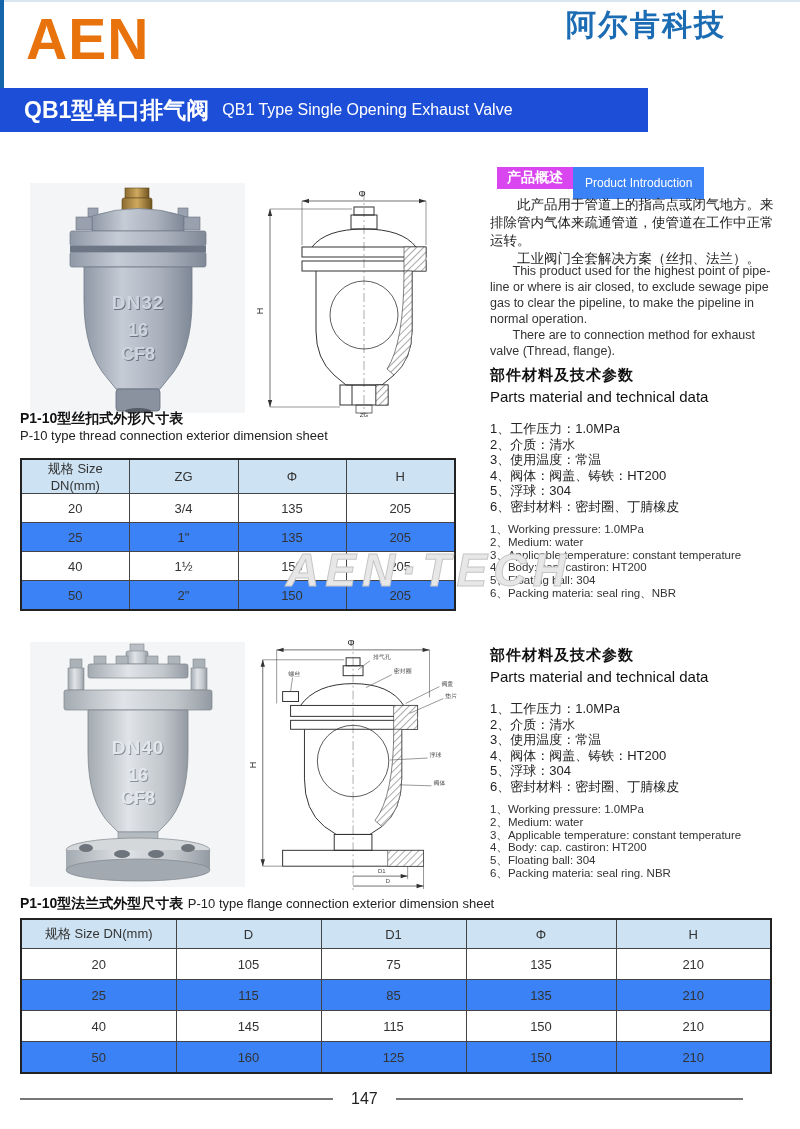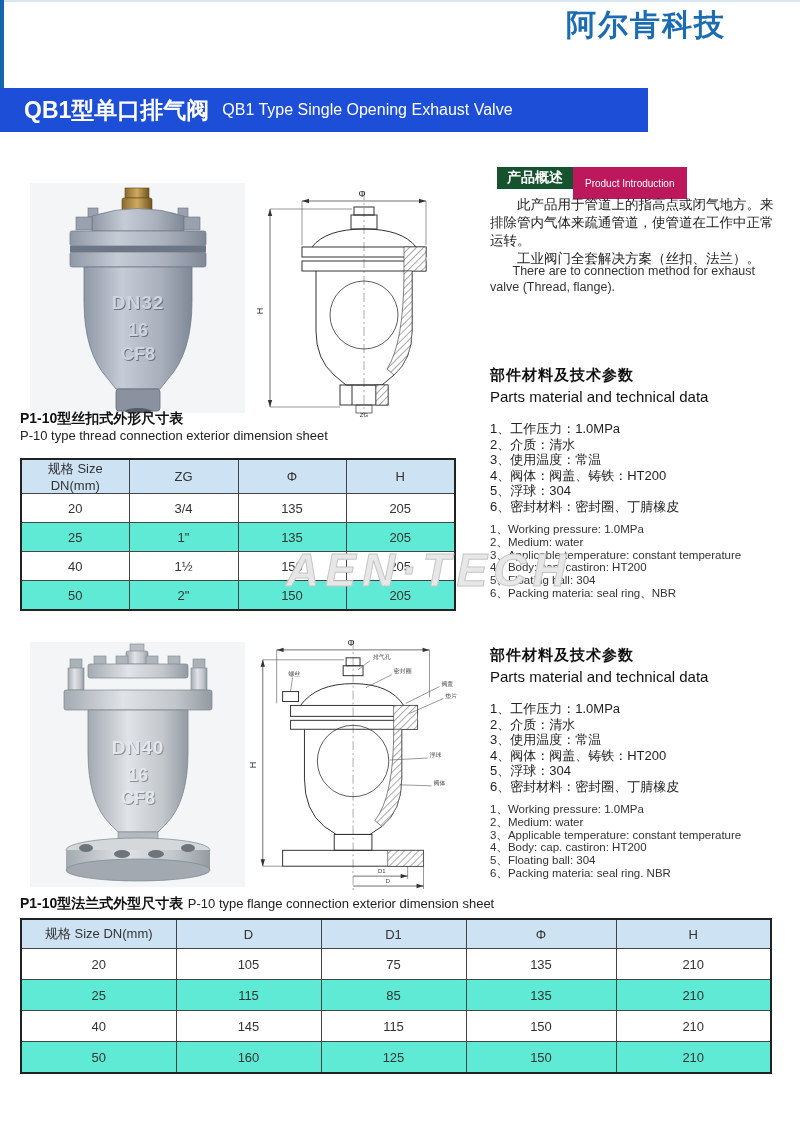--- a/index.html
+++ b/index.html
@@ -14,43 +14,43 @@
   .company{left:566px;top:8px;width:210px;}
   .company-name{font-size:30px;font-weight:bold;color:#1C6CB4;letter-spacing:2px;line-height:34px;}
   .tagline{font-size:19px;font-weight:bold;color:#333;letter-spacing:1px;margin-top:3px;}
   .subtitle{font-size:14px;color:#999;letter-spacing:1px;margin-top:4px;}
   .title-bar{left:0;top:88px;width:648px;height:44px;background:#1d4ed8;display:flex;align-items:center;}
   .title-cn{color:#fff;font-size:23px;font-weight:bold;margin-left:24px;white-space:nowrap;}
   .title-en{color:#fff;font-size:16px;margin-left:13px;white-space:nowrap;}
 
   
   .intro-head{left:497px;top:167px;height:22px;display:flex;}
-  .intro-head-cn{background:#14532d;color:#fff;font-weight:bold;font-size:14px;padding:0 10px;display:flex;align-items:center;white-space:nowrap;}
-  .intro-head-en{background:#be185d;color:#fff;font-size:10px;padding:16px 12px;display:flex;align-items:center;white-space:nowrap;}
+  .intro-head-cn{background:#d946ef;color:#fff;font-weight:bold;font-size:14px;padding:0 10px;display:flex;align-items:center;white-space:nowrap;}
+  .intro-head-en{background:#3b82f6;color:#fff;font-size:12px;padding:16px 12px;display:flex;align-items:center;white-space:nowrap;}
   .intro-cn{left:490px;top:196px;width:290px;font-size:13.5px;line-height:18px;color:#222;}
   .intro-cn p{margin:0;text-indent:2em;}
   .intro-en{left:490px;top:263px;width:296px;font-size:12.5px;line-height:16px;color:#333;}
   .intro-en p{margin:0;text-indent:1.8em;}
 
   
   .specs{left:490px;width:302px;}
   .specs-head-cn{font-size:15px;font-weight:bold;color:#111;letter-spacing:1px;}
   .specs-head-en{font-size:15px;color:#111;margin-top:3px;}
   .specs-cn{margin-top:16px;font-size:13px;line-height:15.5px;color:#222;}
   .specs-en{margin-top:9px;font-size:11.5px;line-height:12.8px;color:#333;}
 
   
   .tbl-title-cn{font-size:14px;font-weight:bold;color:#111;}
   .tbl-title-en{font-size:13px;color:#222;}
   table{border-collapse:collapse;table-layout:fixed;}
   .dim-table{border:2px solid #222;}
   .dim-table th,.dim-table td{border:1px solid #444;text-align:center;font-weight:normal;
       font-size:13px;color:#333;padding:0;}
   .dim-table thead th{background:#CDE2F2;}
-  .row-alt td{background:#5eead4;}
+  .row-alt td{background:#3b82f6;}
   #table1 th{height:29px;} #table1 td{height:28px;}
   #table2 th{height:28px;} #table2 td{height:30px;}
 
   
   .watermark{left:286px;top:543px;font-size:46px;font-weight:bold;font-style:italic;
       color:#E7E7E7;-webkit-text-stroke:1px #C6C6C6;letter-spacing:6px;pointer-events:none;}
 
   
   .footer{left:0;top:1087px;width:800px;height:24px;display:flex;align-items:center;}
   .footer-line{height:2px;background:#777;}
@@ -66,20 +66,21 @@
   .callout{font-size:6px;fill:#444;}
   .dimlabel{font-size:9px;fill:#222;}
 </style>
 </head>
 <body>
 
 <div id="page">
 
   <div class="abs top-line"></div>
   <div class="abs left-strip"></div>
+  <div class="abs logo">AEN</div>
   <div class="abs company">
     <div class="company-name">阿尔肯科技</div>
   </div>
   <div class="abs title-bar">
     <span class="title-cn">QB1型单口排气阀</span>
     <span class="title-en">QB1 Type Single Opening Exhaust Valve</span>
   </div>
 
   <svg class="abs" style="left:30px;top:183px;" width="215" height="230" viewBox="0 0 215 230">
     <defs>
@@ -162,20 +163,21 @@
 
   <div class="abs intro-head">
     <div class="intro-head-cn">产品概述</div>
     <div class="intro-head-en">Product Introduction</div>
   </div>
   <div class="abs intro-cn">
     <p>此产品用于管道上的指高点或闭气地方。来排除管内气体来疏通管道，使管道在工作中正常运转。</p>
     <p>工业阀门全套解决方案（丝扣、法兰）。</p>
   </div>
   <div class="abs intro-en">
+    <p>This product used for the highest point of pipe-line or where is air closed, to exclude sewage pipe gas to clear the pipeline, to make the pipeline in normal operation.</p>
     <p>There are to connection method for exhaust valve (Thread, flange).</p>
   </div>
 
   <div class="abs specs" style="top:366px;">
     <div class="specs-head-cn">部件材料及技术参数</div>
     <div class="specs-head-en">Parts material and technical data</div>
     <div class="specs-cn">
       <div>1、工作压力：1.0MPa</div>
       <div>2、介质：清水</div>
       <div>3、使用温度：常温</div>
@@ -413,14 +415,19 @@
       <tr class="row-alt">
         <td>50</td>
         <td>160</td>
         <td>125</td>
         <td>150</td>
         <td>210</td>
       </tr>
     </tbody>
   </table>
 
+  <div class="abs footer">
+    <div class="footer-line fl-left"></div>
+    <div class="page-num">147</div>
+    <div class="footer-line fl-right"></div>
+  </div>
 
 </div>
 
 </body></html>

